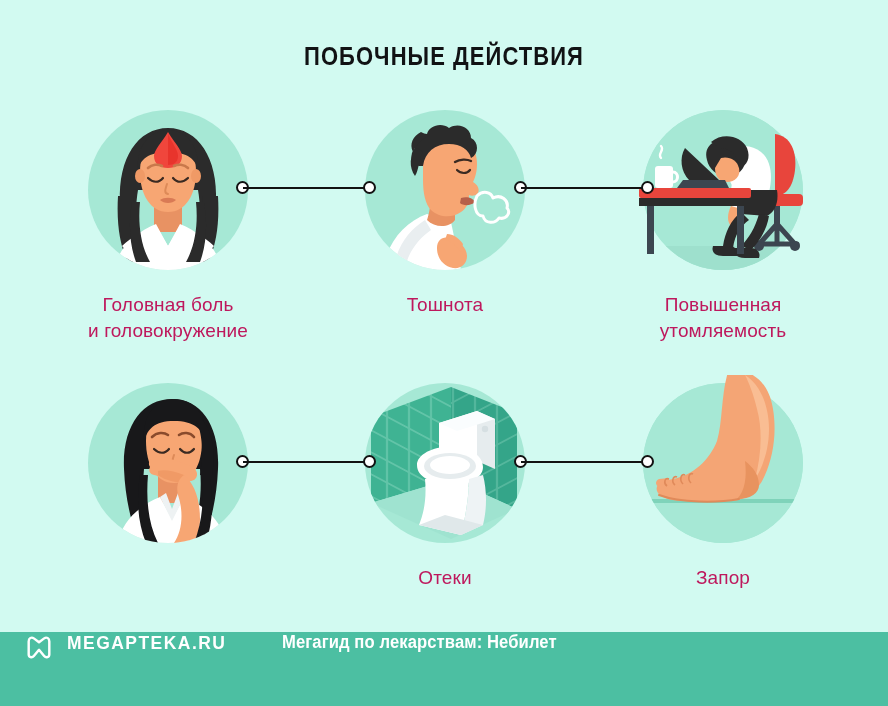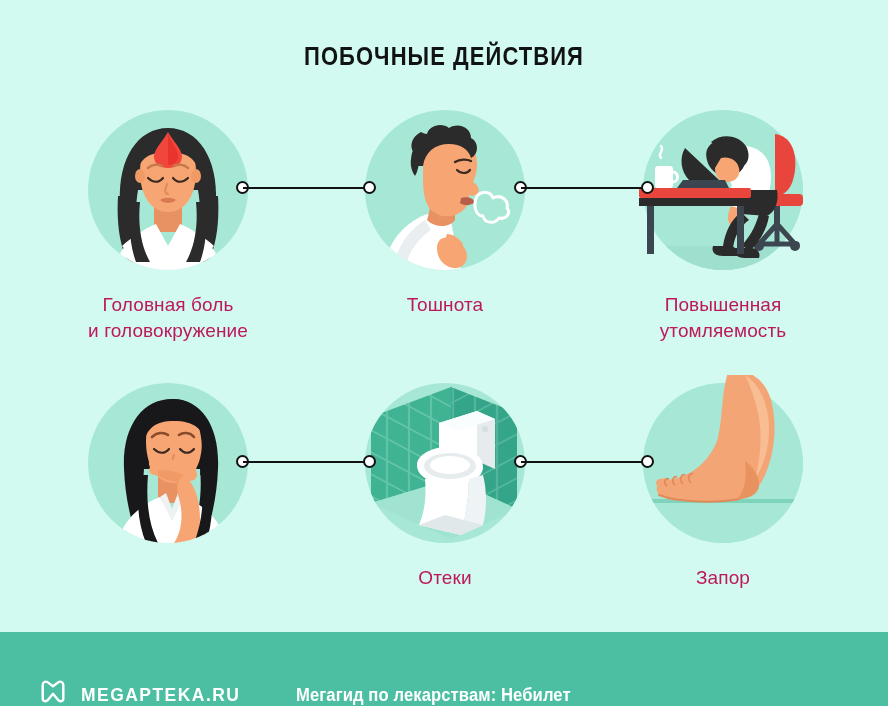--- a/index.html
+++ b/index.html
@@ -57,21 +57,21 @@
   .conn .dot.a { left: 0; }
   .conn .dot.b { right: 0; }
   .conn.c1 { left: 236px; width: 140px; top: 181px; }
   .conn.c2 { left: 514px; width: 140px; top: 181px; }
   .conn.c3 { left: 236px; width: 140px; top: 455px; }
   .conn.c4 { left: 514px; width: 140px; top: 455px; }
 
   
   .footer {
     position: absolute; left: 0; bottom: 0; width: 888px; height: 74px;
-    background: #4cbfa2; display: flex; align-items: flex-end; padding-left: 38px;
+    background: #4cbfa2; display: flex; align-items: flex-start; padding-left: 24px;
   }
   .footer .logo-mark { width: 30px; height: 30px; flex: 0 0 auto; }
   .footer .brand {
     margin-left: 13px; color: #ffffff; font-weight: bold;
     font-size: 19px; letter-spacing: 1.6px;
     transform: scaleX(0.92); transform-origin: left center;
     font-family: "Liberation Sans Narrow", "Liberation Sans", sans-serif;
   }
   .footer .tagline {
     margin-left: 42px; color: #ffffff; font-weight: bold; font-size: 17.5px;

